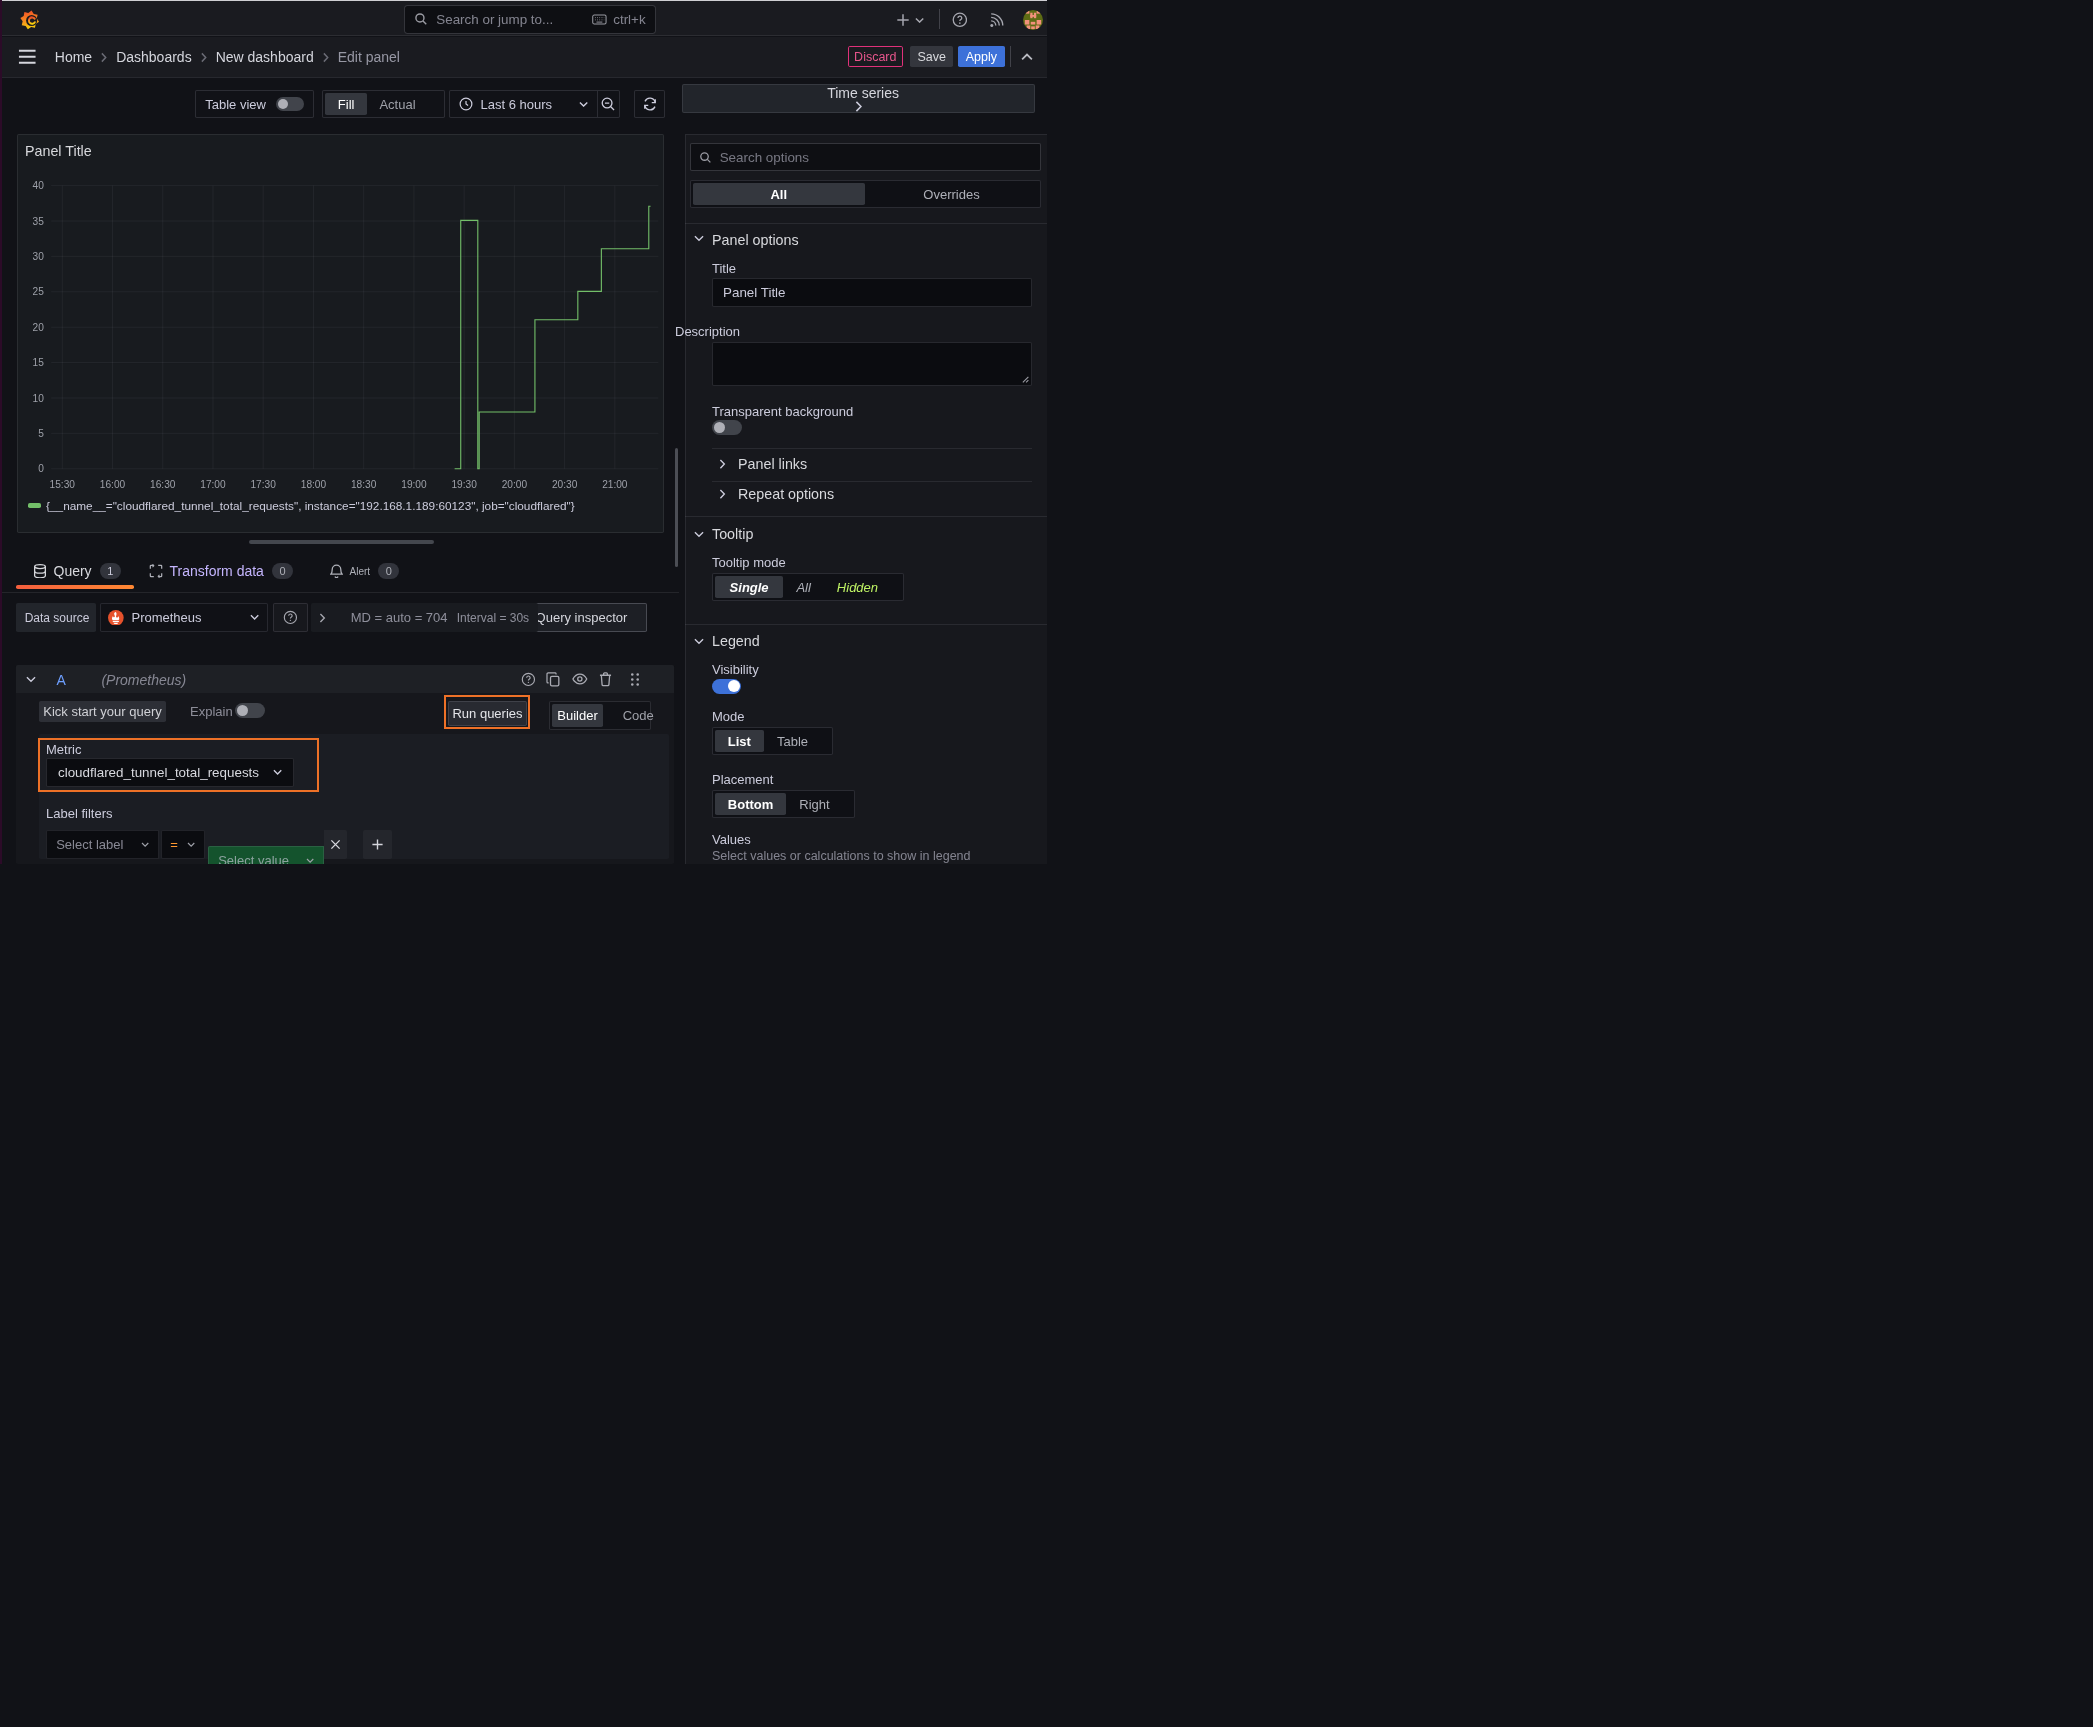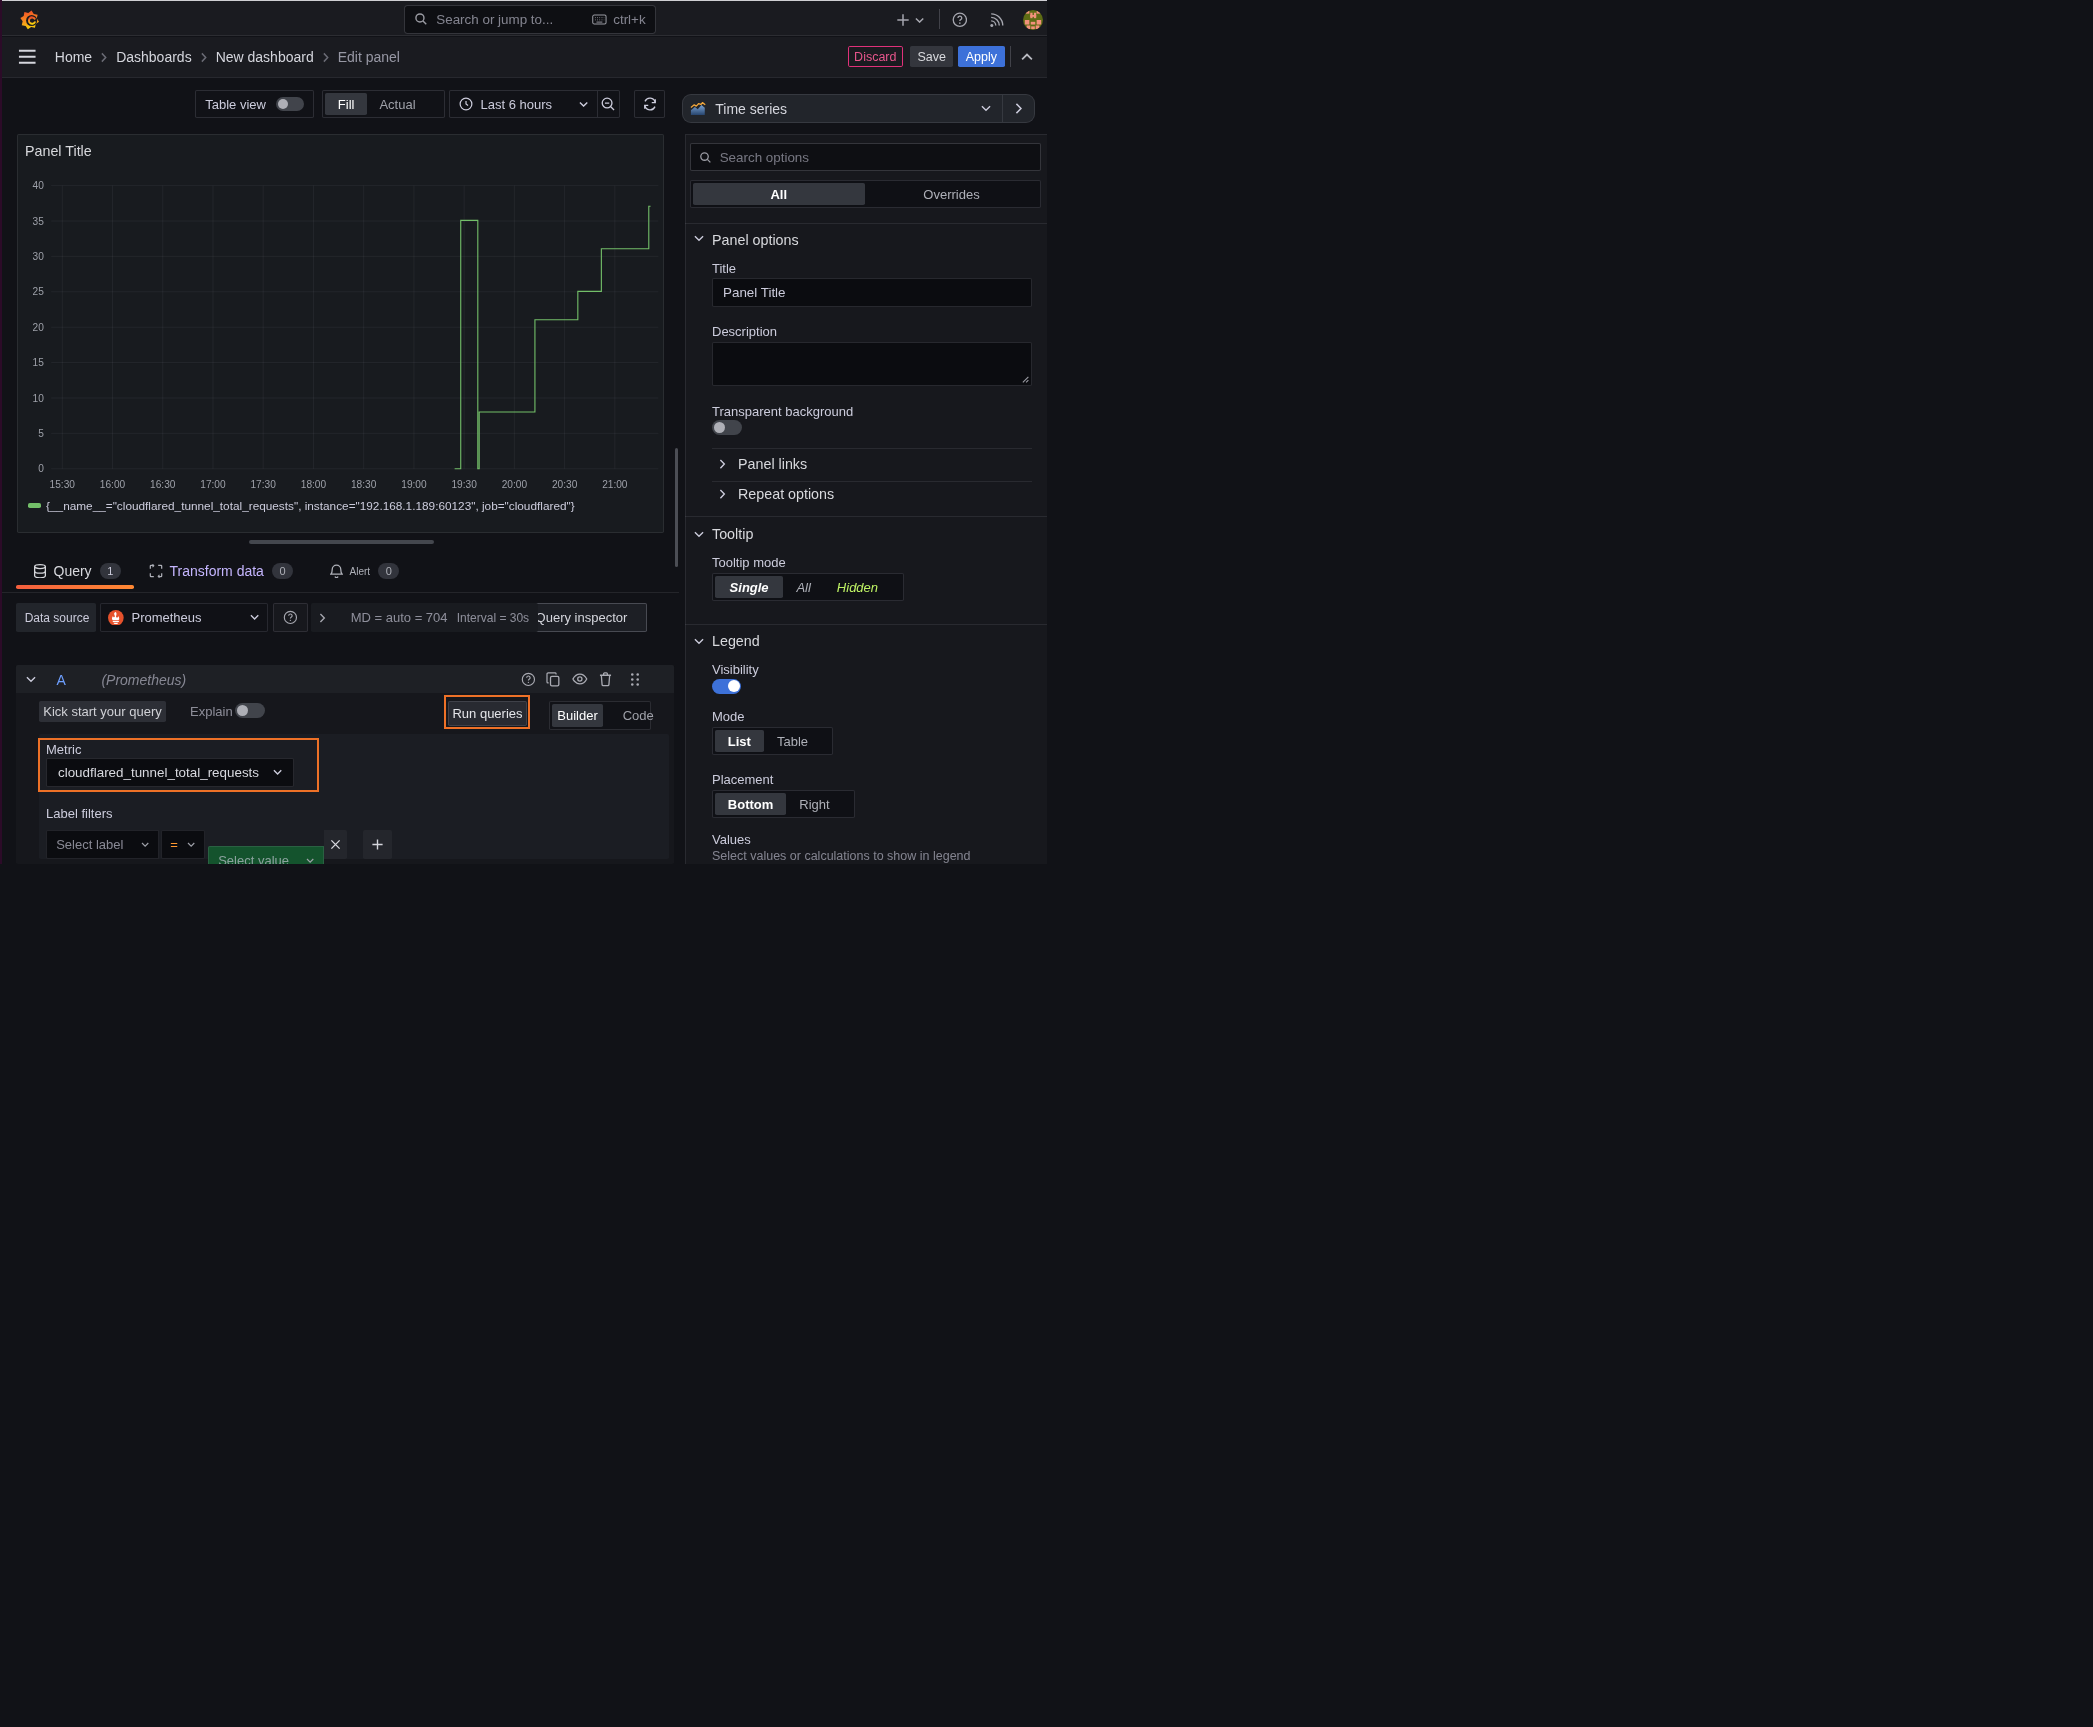--- a/index.html
+++ b/index.html
@@ -159,21 +159,21 @@
   </div>
   <div class="abs row grp" style="left:634px;top:90px;width:31px;height:28px;justify-content:center;">
     <svg width="14" height="14" viewBox="0 0 16 16" fill="none" stroke="#ccccdc" stroke-width="1.5">
       <path d="M13.9 6.4A6.1 6.1 0 0 0 2.3 5"></path>
         <path d="M2.1 9.6A6.1 6.1 0 0 0 13.7 11"></path>
       <path d="M14 2.5v4h-4"></path>
         <path d="M2 13.5v-4h4"></path>
     </svg>
   </div>
 
-  <div class="abs row" style="left:682px;top:94px;width:353px;height:29px;background:#22252b;border:0.9px solid rgba(204,204,220,0.12);border-radius:9px;">
+  <div class="abs row" style="left:682px;top:84px;width:353px;height:29px;background:#22252b;border:0.9px solid rgba(204,204,220,0.12);border-radius:2px;flex-direction:column;">
     <svg style="margin-left:7.4px;" width="15.7" height="14" viewBox="0 0 17 15">
       <defs>
           <linearGradient id="tsb" x1="0" y1="0" x2="0" y2="1">
         <stop offset="0" stop-color="#7aa3d4"></stop>
             <stop offset="1" stop-color="#27456e"></stop>
       </linearGradient>
         </defs>
       <path d="M1 14V8.8l4.3-3.6 3.1 2.5 4.1-4.4 3.5 2.8V14z" fill="url(#tsb)"></path>
       <path d="M1 5.8L4.6 3l2.2 1.4L9.5 1.6l2.3 1 1.7-2 3 2.2" fill="none" stroke="#f2a73b" stroke-width="1.4" stroke-linejoin="round"></path>
     </svg>
@@ -404,21 +404,21 @@
       <div class="row" style="height:100%;flex:1;justify-content:center;font-size:13px;color:#aeb0b8;">Overrides</div>
     </div>
     <div class="abs" style="left:685px;top:223px;width:362px;height:0.9px;background:rgba(204,204,220,0.10);"></div>
 
     <svg class="abs" style="left:694px;top:235px;" width="10" height="6.5" viewBox="0 0 11 7" stroke="#ccccdc" stroke-width="1.5" fill="none">
         <path d="M1 1.3l4.5 4.4L10 1.3"></path>
       </svg>
     <span class="abs txt" style="left:712px;top:232px;font-size:14.3px;color:#d8d9dd;">Panel options</span>
     <span class="abs txt" style="left:712px;top:261px;font-size:13px;color:#ccccdc;">Title</span>
     <div class="abs row" style="left:712px;top:278px;width:320px;height:29px;background:#0b0c10;border:0.9px solid rgba(204,204,220,0.15);border-radius:1.8px;padding:0 10px;font-size:13.4px;color:#ccccdc;">Panel Title</div>
-    <span class="abs txt" style="left:712px;top:324px;font-size:13px;color:#ccccdc;">Description</span>
+    <span class="abs txt" style="left:675px;top:324px;font-size:13px;color:#ccccdc;">Description</span>
     <div class="abs" style="left:712px;top:342px;width:320px;height:44px;background:#0b0c10;border:0.9px solid rgba(204,204,220,0.15);border-radius:1.8px;">
       <svg style="position:absolute;right:1.4px;bottom:1.4px;" width="8.3" height="8.3" viewBox="0 0 9 9" stroke="#9a9ba3" stroke-width="1.2">
           <path d="M8 2L2 8M8 5.5L5.5 8"></path>
         </svg>
     </div>
     <span class="abs txt" style="left:712px;top:404px;font-size:13px;color:#ccccdc;">Transparent background</span>
     <span class="abs" style="left:712px;top:420px;width:29.5px;height:14.8px;background:#41444b;border-radius:8.3px;">
       <span style="position:absolute;left:1.8px;top:1.8px;width:11px;height:11px;background:#aeafb6;border-radius:50%;"></span>
     </span>
     <div class="abs" style="left:712px;top:448px;width:320px;height:0.9px;background:rgba(204,204,220,0.10);"></div>

